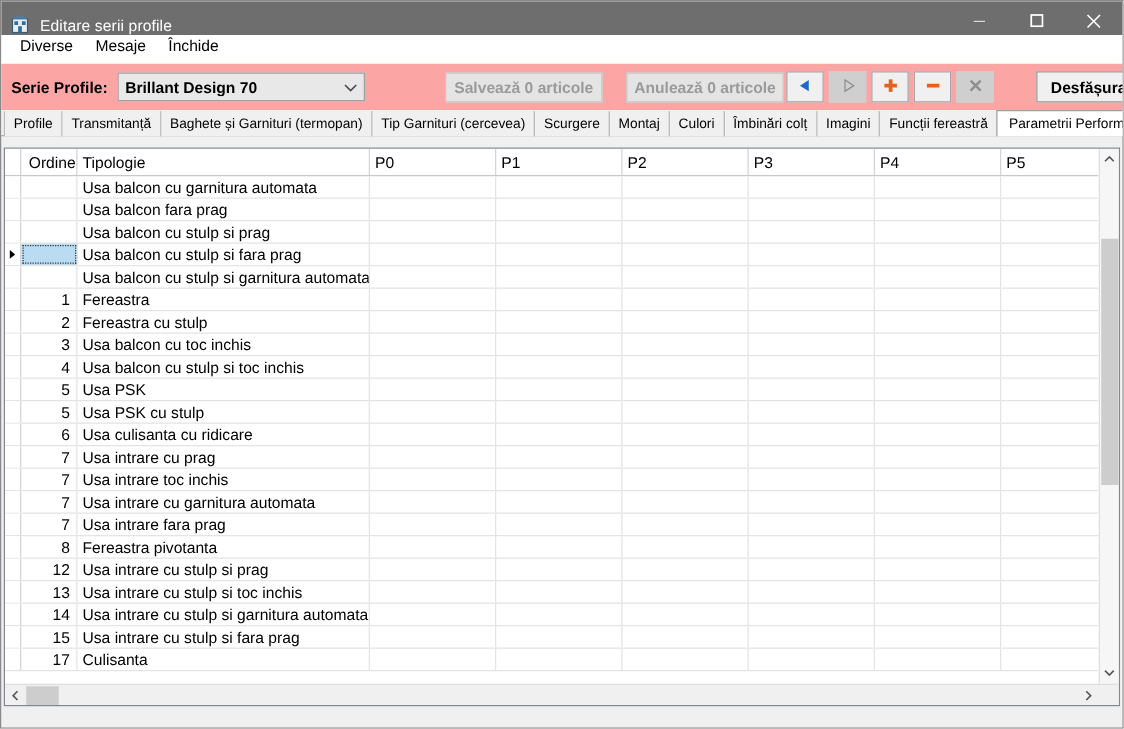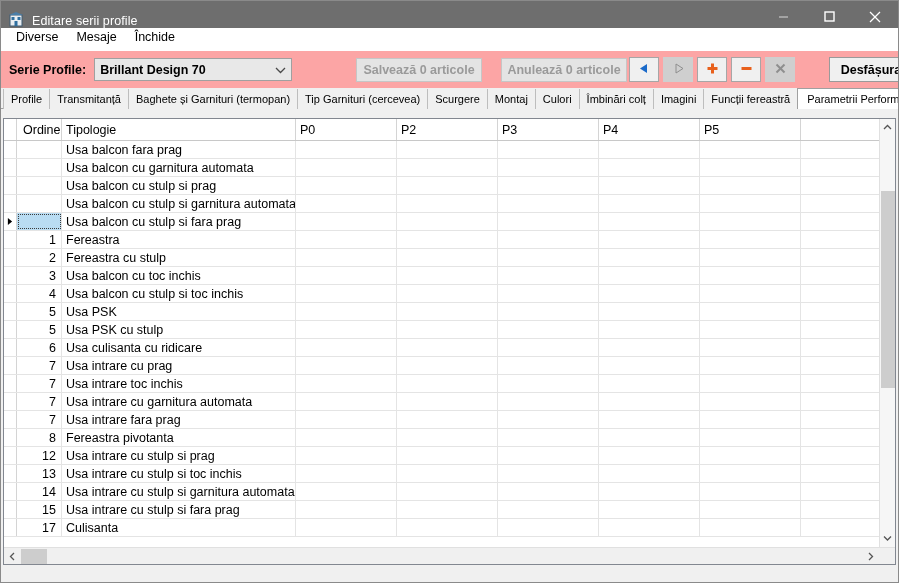--- a/index.html
+++ b/index.html
@@ -457,79 +457,80 @@
 
   <div class="gridwrap">
     <div class="grid-body-row">
       <div class="grid-cols">
 
         <div class="hdr">
           <div class="hdr-cell c-indicator"></div>
           <div class="hdr-cell c-ordine" style="justify-content:flex-start;padding-left:6px;">Ordine</div>
           <div class="hdr-cell c-tipologie">Tipologie</div>
           <div class="hdr-cell c-p">P0</div>
+          <div class="hdr-cell c-p">P1</div>
           <div class="hdr-cell c-p">P2</div>
           <div class="hdr-cell c-p">P3</div>
           <div class="hdr-cell c-p">P4</div>
           <div class="hdr-cell c-p">P5</div>
         </div>
 
         <div class="rows" id="grid-rows">
             <div class="row">
               <div class="cell c-indicator"></div>
               <div class="cell c-ordine"></div>
+              <div class="cell c-tipologie">Usa balcon cu garnitura automata</div>
+              <div class="cell c-p"></div>
+              <div class="cell c-p"></div>
+              <div class="cell c-p"></div>
+              <div class="cell c-p"></div>
+              <div class="cell c-p"></div>
+              <div class="cell c-p"></div>
+            </div>
+            <div class="row">
+              <div class="cell c-indicator"></div>
+              <div class="cell c-ordine"></div>
               <div class="cell c-tipologie">Usa balcon fara prag</div>
-              <div class="cell c-p"></div>
-              <div class="cell c-p"></div>
-              <div class="cell c-p"></div>
-              <div class="cell c-p"></div>
-              <div class="cell c-p"></div>
-              <div class="cell c-p"></div>
-            </div>
-            <div class="row">
-              <div class="cell c-indicator"></div>
-              <div class="cell c-ordine"></div>
-              <div class="cell c-tipologie">Usa balcon cu garnitura automata</div>
               <div class="cell c-p"></div>
               <div class="cell c-p"></div>
               <div class="cell c-p"></div>
               <div class="cell c-p"></div>
               <div class="cell c-p"></div>
               <div class="cell c-p"></div>
             </div>
             <div class="row">
               <div class="cell c-indicator"></div>
               <div class="cell c-ordine"></div>
               <div class="cell c-tipologie">Usa balcon cu stulp si prag</div>
-              <div class="cell c-p"></div>
-              <div class="cell c-p"></div>
-              <div class="cell c-p"></div>
-              <div class="cell c-p"></div>
-              <div class="cell c-p"></div>
-              <div class="cell c-p"></div>
-            </div>
-            <div class="row">
-              <div class="cell c-indicator"></div>
-              <div class="cell c-ordine"></div>
-              <div class="cell c-tipologie">Usa balcon cu stulp si garnitura automata</div>
               <div class="cell c-p"></div>
               <div class="cell c-p"></div>
               <div class="cell c-p"></div>
               <div class="cell c-p"></div>
               <div class="cell c-p"></div>
               <div class="cell c-p"></div>
             </div>
             <div class="row">
               <div class="cell c-indicator">
                 <svg width="7" height="9" viewBox="0 0 7 9">
                   <polygon points="1,0.5 1,8.5 6,4.5" fill="#000"></polygon>
                 </svg>
               </div>
               <div class="cell c-ordine cell-selected"></div>
               <div class="cell c-tipologie">Usa balcon cu stulp si fara prag</div>
+              <div class="cell c-p"></div>
+              <div class="cell c-p"></div>
+              <div class="cell c-p"></div>
+              <div class="cell c-p"></div>
+              <div class="cell c-p"></div>
+              <div class="cell c-p"></div>
+            </div>
+            <div class="row">
+              <div class="cell c-indicator"></div>
+              <div class="cell c-ordine"></div>
+              <div class="cell c-tipologie">Usa balcon cu stulp si garnitura automata</div>
               <div class="cell c-p"></div>
               <div class="cell c-p"></div>
               <div class="cell c-p"></div>
               <div class="cell c-p"></div>
               <div class="cell c-p"></div>
               <div class="cell c-p"></div>
             </div>
             <div class="row">
               <div class="cell c-indicator"></div>
               <div class="cell c-ordine">1</div>

